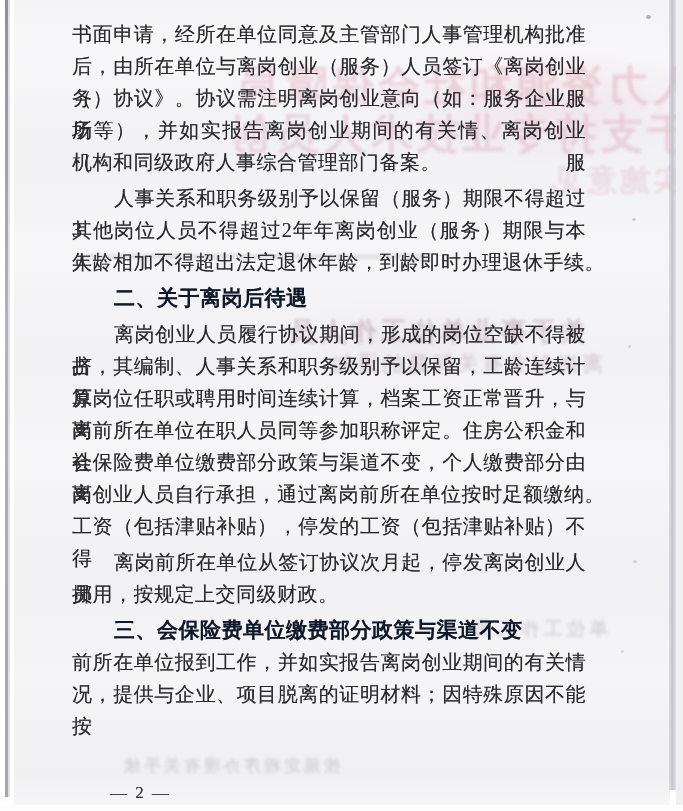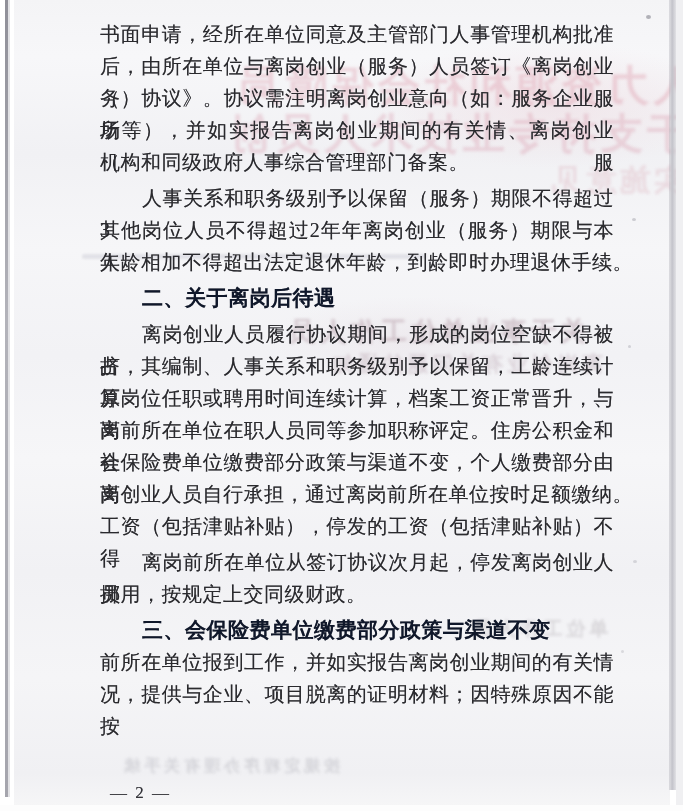--- a/index.html
+++ b/index.html
@@ -45,21 +45,21 @@
     position:absolute;
     transform:scaleX(-1);
     filter:blur(1.4px);
     font-family:"Liberation Sans","DejaVu Sans",sans-serif;
     font-weight:bold;
     white-space:nowrap;
     letter-spacing:4px;
   }
   
   #textblock{
-    position:absolute;left:100px;top:18px;width:514px;
+    position:absolute;left:72px;top:18px;width:514px;
     color:#2a2a2e;
   }
   .doc-line{
     height:32px;line-height:32px;
     font-size:20px;
     letter-spacing:0.5px;
     white-space:nowrap;
     text-shadow:0 0 0.6px rgba(40,40,46,0.55);
   }
   .doc-line.fill{

